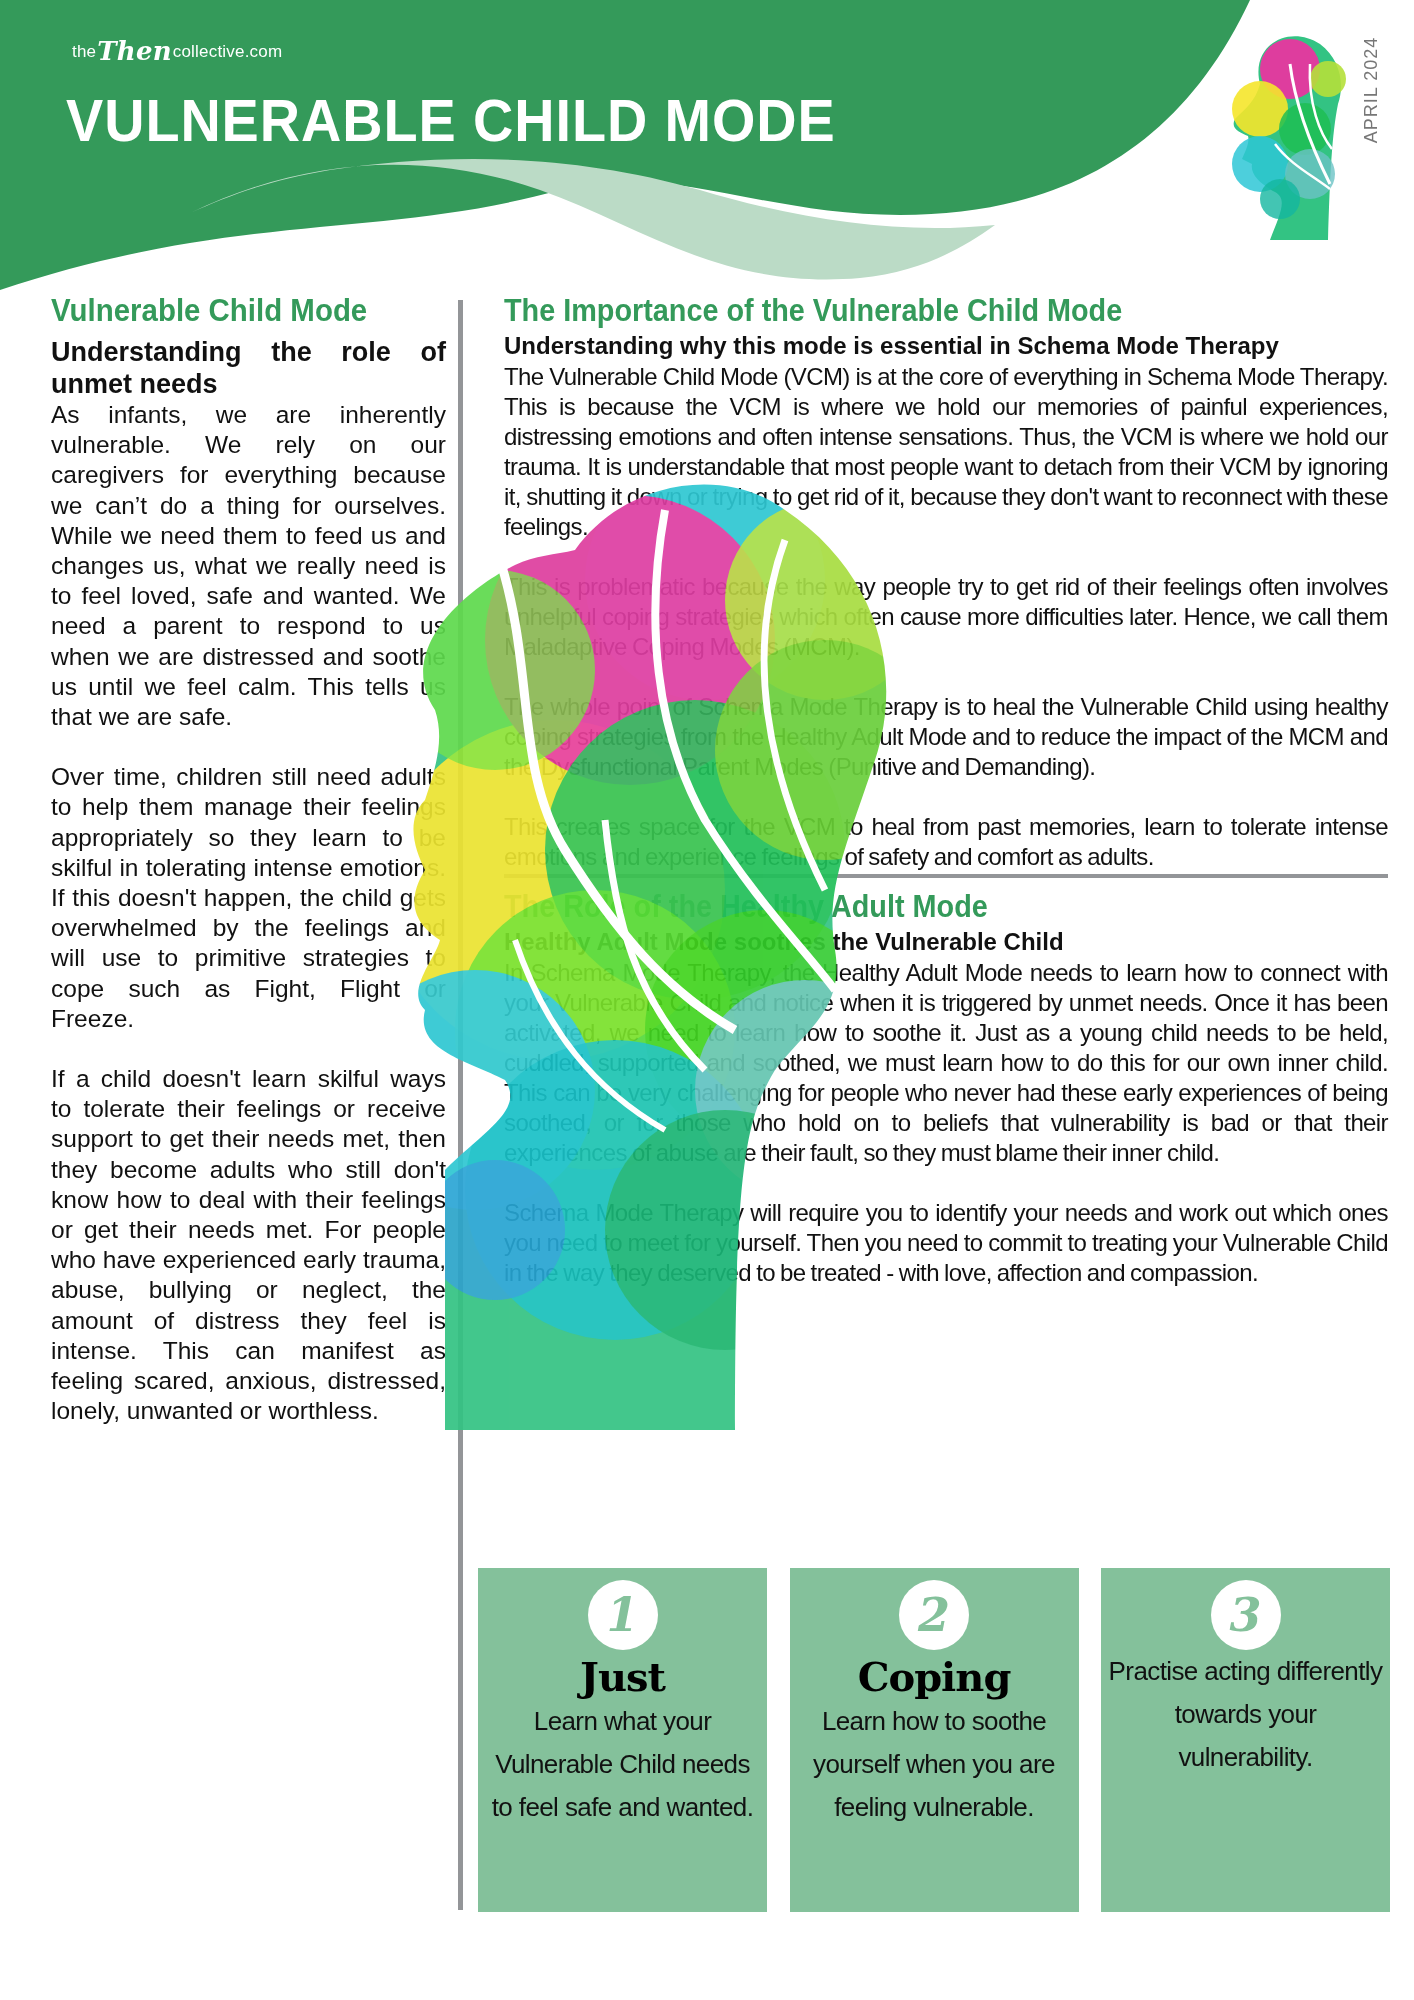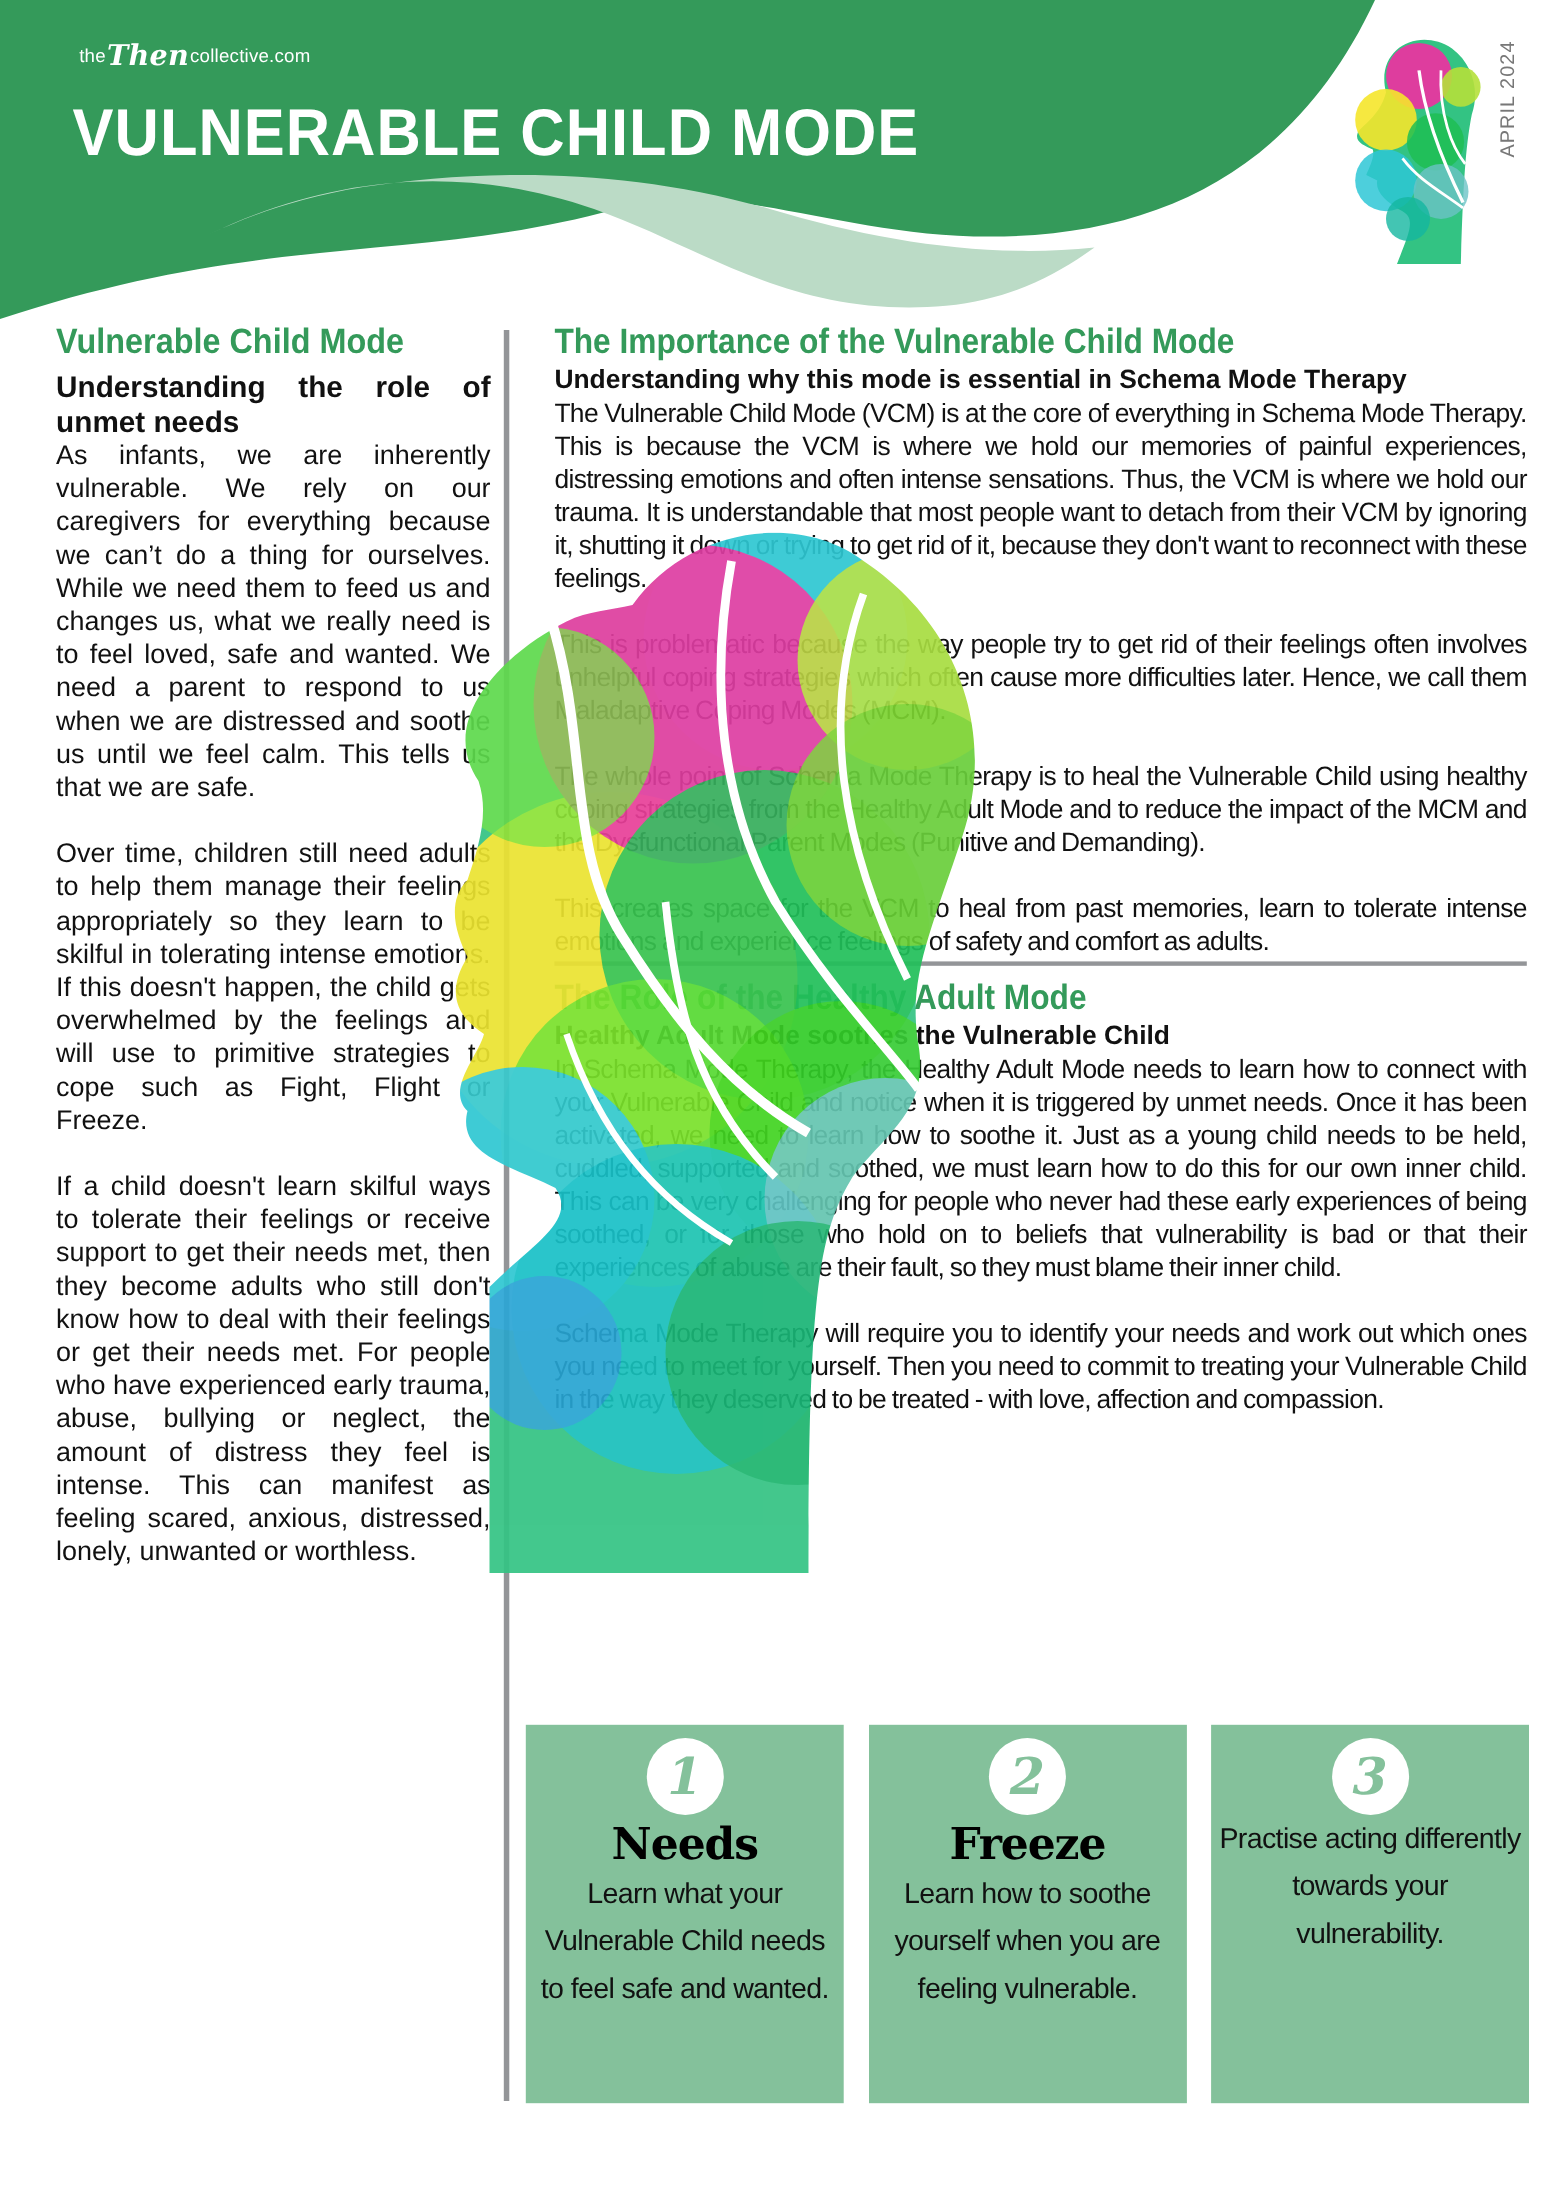--- a/index.html
+++ b/index.html
@@ -99,26 +99,26 @@
     <h2>The Role of the Healthy Adult Mode</h2>
     <h3>Healthy Adult Mode soothes the Vulnerable Child</h3>
     <p>In Schema Mode Therapy, the Healthy Adult Mode needs to learn how to connect with your Vulnerable Child and notice when it is triggered by unmet needs. Once it has been activated, we need to learn how to soothe it. Just as a young child needs to be held, cuddled, supported and soothed, we must learn how to do this for our own inner child. This can be very challenging for people who never had these early experiences of being soothed, or for those who hold on to beliefs that vulnerability is bad or that their experiences of abuse are their fault, so they must blame their inner child.</p>
     <p>Schema Mode Therapy will require you to identify your needs and work out which ones you need to meet for yourself. Then you need to commit to treating your Vulnerable Child in the way they deserved to be treated - with love, affection and compassion.</p>
   </section>
 </div>
 
 <div class="cards">
   <div class="card">
     <div class="num">1</div>
-    <div class="card-title">Needs</div>
+    <div class="card-title">Just</div>
     <div class="card-text">Learn what your Vulnerable Child needs to feel safe and wanted.</div>
   </div>
   <div class="card">
     <div class="num">2</div>
-    <div class="card-title">Freeze</div>
+    <div class="card-title">Coping</div>
     <div class="card-text">Learn how to soothe yourself when you are feeling vulnerable.</div>
   </div>
   <div class="card">
     <div class="num">3</div>
     <div class="card-text">Practise acting differently towards your vulnerability.</div>
   </div>
 </div>
 
 <svg class="big-head" viewBox="0 0 580 960">
   <defs>

